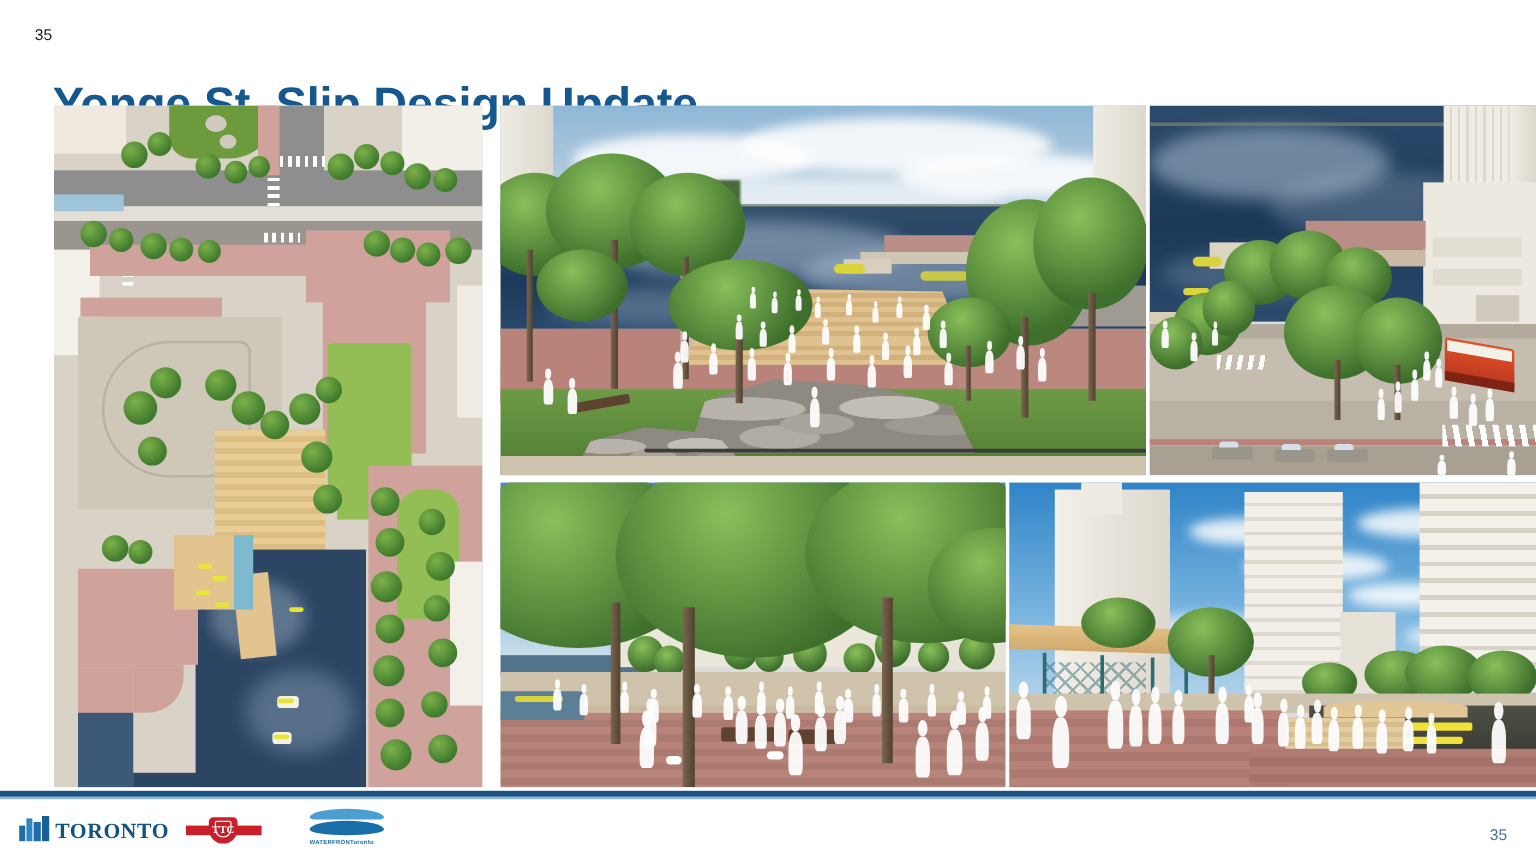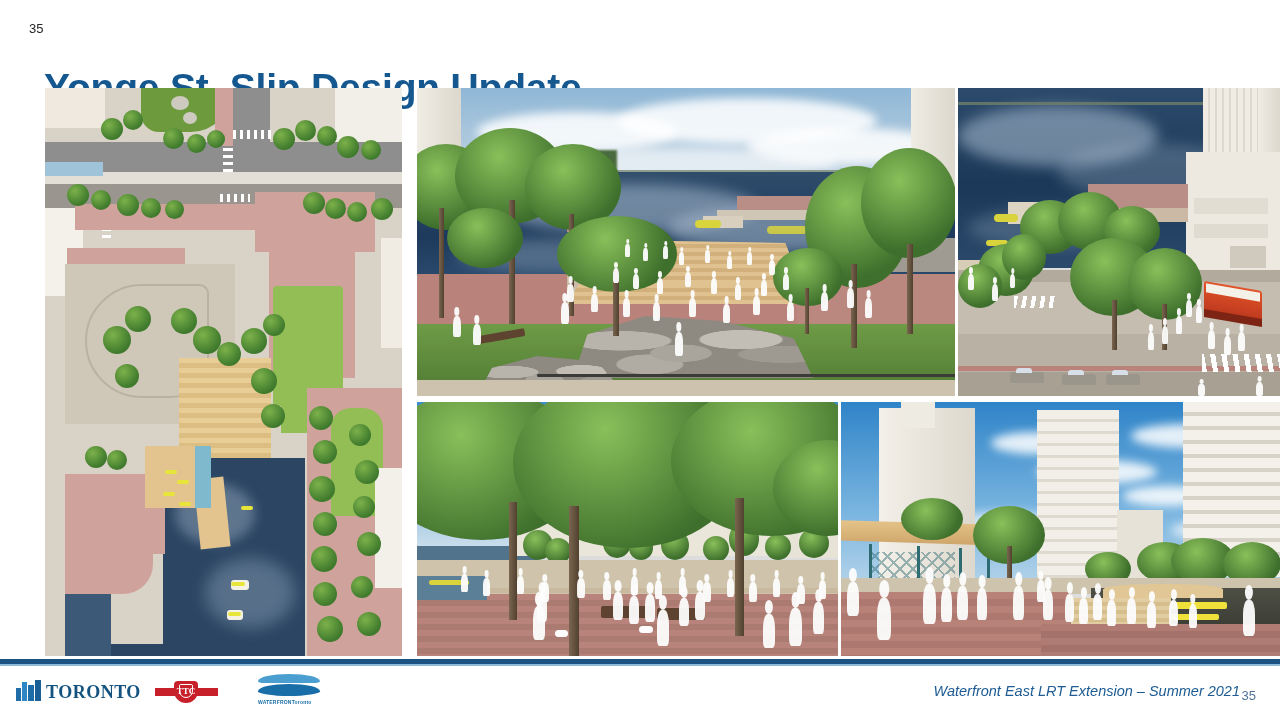--- a/index.html
+++ b/index.html
@@ -578,15 +578,14 @@
       <span class="ttc-mark">TTC</span>
     </span>
   </div>
 
   <div class="logo" id="logo-wt">
     <span class="wt-wave w1"></span>
     <span class="wt-wave w2"></span>
     <span class="wt-text">WATERFRONToronto</span>
   </div>
 
-  <div class="footer-note">Waterfront East LRT Extension – Summer 2021</div>
   <div class="footer-pagenum">35</div>
 </div>
 
 </body></html>

